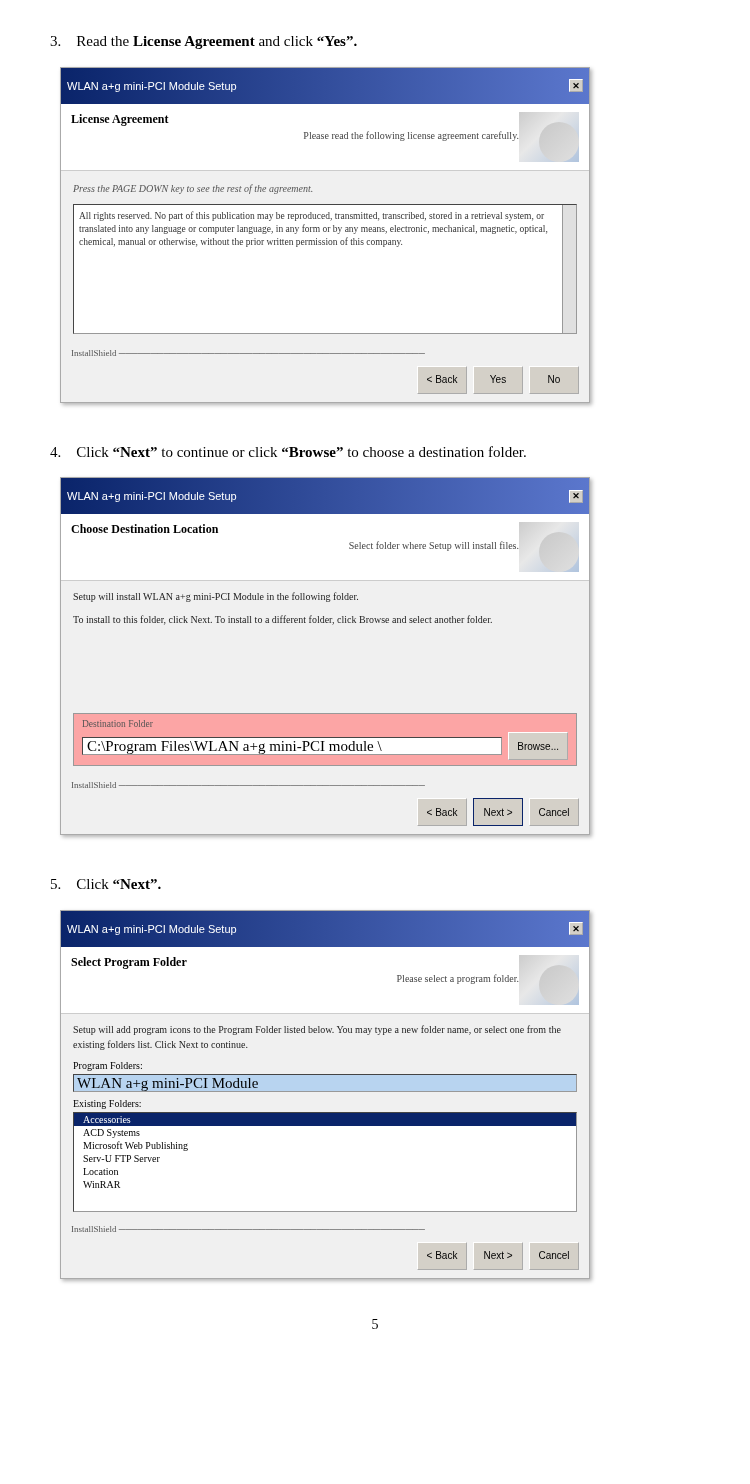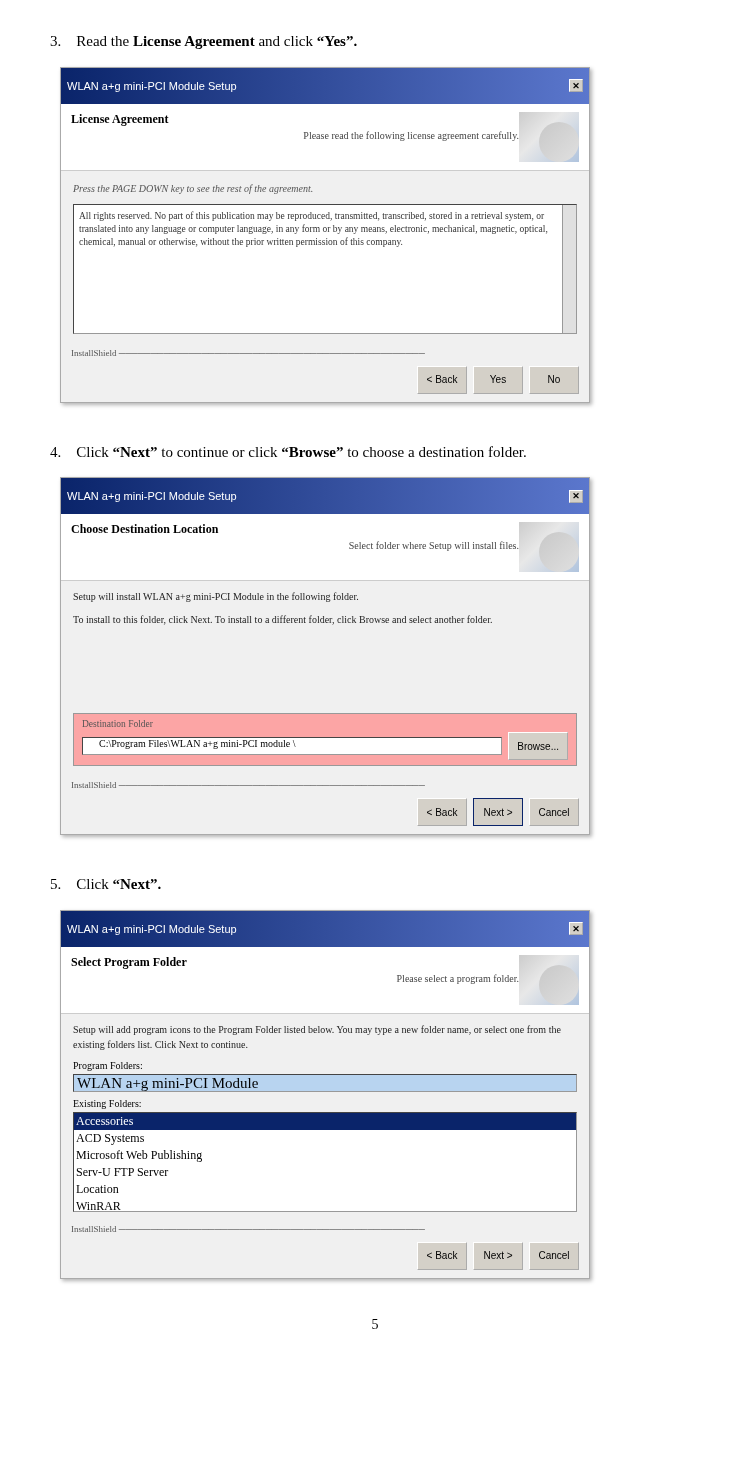--- a/index.html
+++ b/index.html
@@ -199,22 +199,22 @@
       display: flex;
       gap: 6px;
       align-items: center;
     }
 
     .dest-folder-input {
       flex: 1;
       height: 18px;
       background: white;
       border: 1px inset #999;
-      font-size: 10px;
-      padding: 0 16px;
+      font-size: 15px;
+      padding: 0 4px;
       color: #000;
     }
 
     
     .program-folder-input {
       background: #b8d4f0;
       border: 1px inset #999;
       height: 18px;
       width: 100%;
       font-size: 15px;
@@ -229,22 +229,22 @@
     }
 
     .existing-folders-list {
       border: 1px inset #999;
       background: white;
       height: 100px;
       overflow: hidden;
     }
 
     .folder-item {
-      padding: 1px 2px;
-      font-size: 12px;
+      padding: 1px 9px;
+      font-size: 10px;
       color: #000;
     }
 
     .folder-item.selected {
       background: #0a246a;
       color: white;
     }
 
     .content-area {
       padding: 8px 12px;

